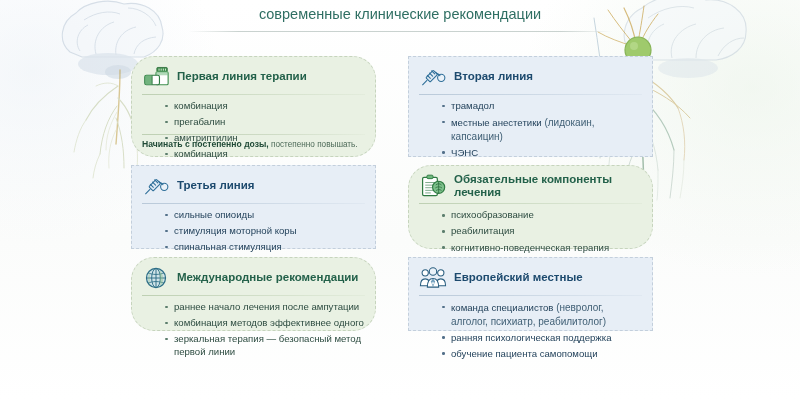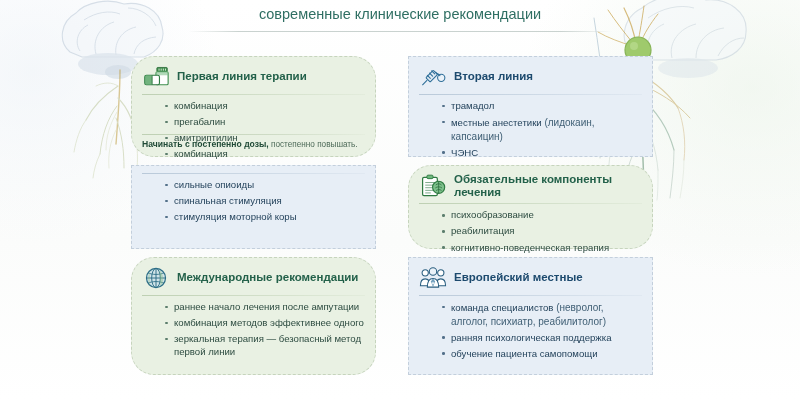--- a/index.html
+++ b/index.html
@@ -81,21 +81,21 @@
     box-sizing: border-box;
     border: 1px dashed #c4cfc7;
     padding: 7px 10px 8px 10px;
     position: relative;
   }
   .card.green { background: #e9f1e3; border-color: #c6d4bd; border-radius: 23px; }
   .card.blue  { background: #e7eef6; border-color: #c3cfdc; }
 
   .card.r1 { height: 101px; }
   .card.r2 { height: 84px; }
-  .card.r3 { height: 118px; }
+  .card.r3 { height: 74px; }
 
   .card-head {
     display: flex;
     align-items: center;
     gap: 7px;
     padding-bottom: 4px;
     min-height: 26px;
   }
   .card-icon {
     width: 28px;
@@ -301,25 +301,38 @@
       <div class="head-rule"></div>
       <ul class="bullets">
         <li><span>трамадол</span></li>
         <li><span>местные анестетики </span><span class="paren">(лидокаин, капсаицин)</span></li>
         <li><span>ЧЭНС</span></li>
         <li><span>зеркальная терапия</span></li>
       </ul>
     </div>
 
     <div class="card blue r2">
+      <div class="card-head">
+        <svg class="card-icon" viewBox="0 0 32 30" aria-hidden="true">
+          <g stroke="#2f6f99" stroke-width="1.25" fill="none" stroke-linecap="round">
+            <path d="M4 24 L9 19"></path>
+            <rect x="8.5" y="10.5" width="12" height="7" rx="1" transform="rotate(-45 14.5 14)" fill="#dfeaf4"></rect>
+            <path d="M9.5 13 L13 16.5 M12 10.5 L15.5 14 M14.5 8 L18 11.5"></path>
+            <path d="M19 9.5 L23 13.5"></path>
+            <circle cx="25.5" cy="16" r="4.2" fill="#eaf2f9"></circle>
+            <path d="M21.5 11 L24 13.5"></path>
+          </g>
+        </svg>
+        <div class="card-title">Третья линия</div>
+      </div>
       <div class="head-rule"></div>
       <ul class="bullets">
         <li><span>сильные опиоиды</span></li>
+        <li><span>стимуляция моторной коры</span></li>
         <li><span>спинальная стимуляция</span></li>
-        <li><span>стимуляция моторной коры</span></li>
       </ul>
     </div>
 
     <div class="card green r2">
       <div class="card-head">
         <svg class="card-icon" viewBox="0 0 32 30" aria-hidden="true">
           <rect x="4" y="5" width="17" height="21" rx="1.6" fill="#ffffff" stroke="#2f7a42" stroke-width="1.4"></rect>
           <rect x="9" y="2.5" width="7" height="4" rx="1.2" fill="#6fb97d" stroke="#2f7a42" stroke-width="1.1"></rect>
           <g stroke="#6a9d79" stroke-width="1" stroke-linecap="round">
             <line x1="7.5" y1="11" x2="17.5" y2="11"></line>

